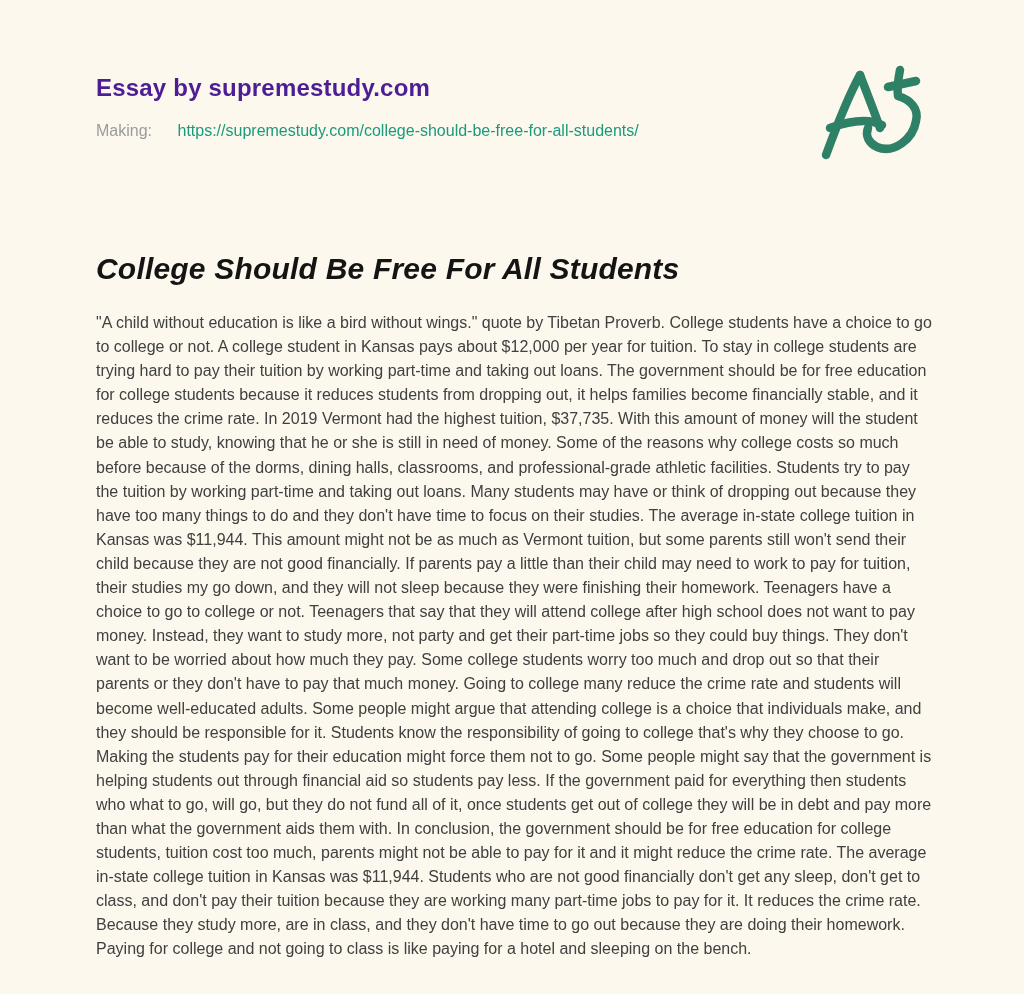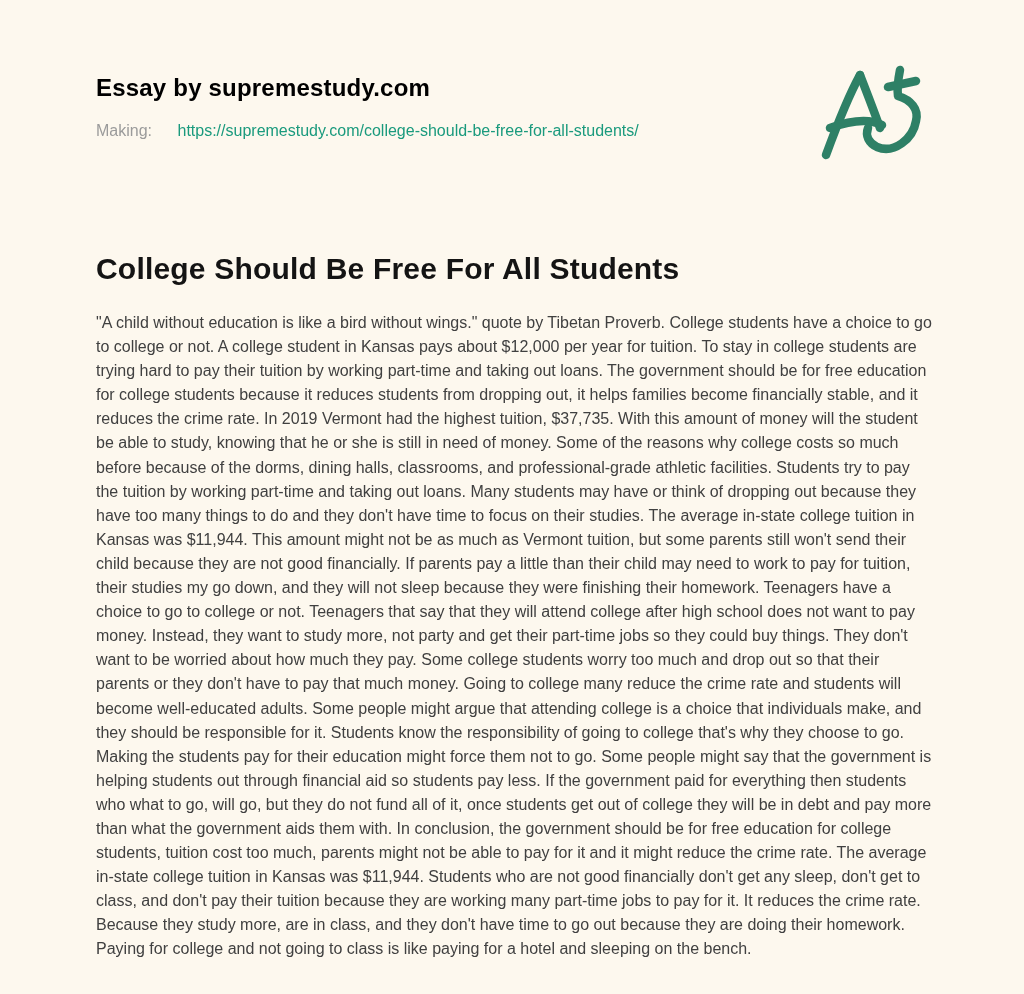--- a/index.html
+++ b/index.html
@@ -18,21 +18,21 @@
     width: 1024px;
     height: 994px;
     background: #fdf8ee;
   }
   .header-title {
     position: absolute;
     left: 96px;
     top: 74px;
     font-size: 24px;
     font-weight: bold;
-    color: #000000;
+    color: #4c1d95;
     letter-spacing: 0.2px;
   }
   .source-line {
     position: absolute;
     left: 96px;
     top: 122px;
     font-size: 16px;
     color: #9b9b9b;
   }
   .source-link {
@@ -55,20 +55,21 @@
     display: block;
   }
   .essay-title {
     position: absolute;
     left: 96px;
     top: 252px;
     font-size: 30px;
     font-weight: bold;
     color: #141414;
     letter-spacing: 0.2px;
+    font-style: italic;
   }
   .essay-body {
     position: absolute;
     left: 96px;
     top: 311px;
     width: 836px;
     font-size: 16px;
     line-height: 24.1px;
     color: #404040;
     text-align: left;

